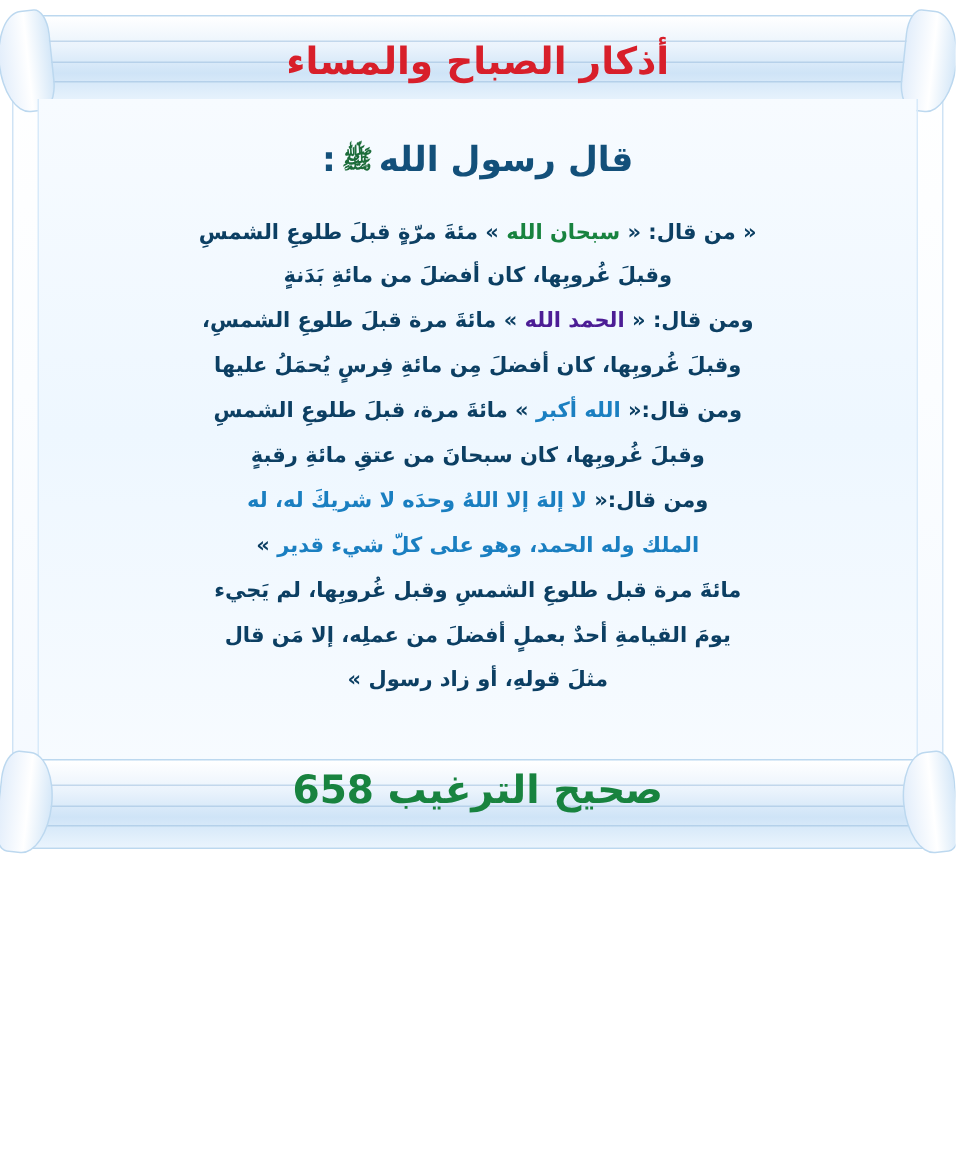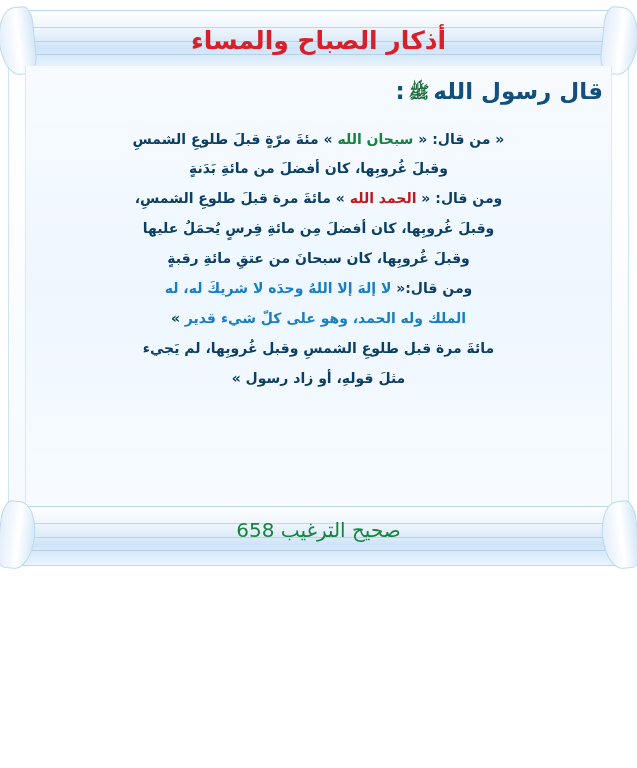--- a/index.html
+++ b/index.html
@@ -106,53 +106,52 @@
     top: 74px;
     bottom: 64px;
     text-align: center;
     z-index: 4;
   }
 
   .hadith-intro {
     font-size: 23px;
     font-weight: bold;
     color: #13507a;
-    margin: 0 0 10px 0;
+    margin: 16px 0 10px 0;
     line-height: 1.5;
-    text-align: right;
   }
   .salla {
     display: inline-block;
     font-size: 17px;
     color: #1c6c3a;
     vertical-align: middle;
     margin: 0 4px;
   }
 
   .body-text {
     font-size: 14px;
     font-weight: bold;
     color: #0c3f63;
     line-height: 1.85;
     margin: 18px;
   }
   .para { margin: 0 0 4px 0; }
 
   .hl-green { color: #18833f; }
-  .hl-red   { color: #b91c1c; }
+  .hl-red   { color: #4c1d95; }
   .hl-blue  { color: #1a7fc1; }
 
   .source {
     position: absolute;
     left: 0;
     right: 0;
     bottom: 34px;
     text-align: center;
-    font-size: 20px;
-    font-weight: normal;
+    font-size: 26px;
+    font-weight: bold;
     color: #18833f;
     z-index: 6;
   }
 </style>
 </head>
 <body>
 
 <div class="page">
 
   <div class="scroll">
@@ -181,23 +180,25 @@
 
   <div class="content">
     <div class="hadith-intro">
       <span>قال رسول الله</span><span class="salla">ﷺ</span><span>:</span>
     </div>
     <div class="body-text" id="paragraphs">
         <div class="para"><span>« من قال: « </span><span class="hl-green">سبحان الله</span><span> » مئةَ مرّةٍ قبلَ طلوعِ الشمسِ</span></div>
         <div class="para"><span>وقبلَ غُروبِها، كان أفضلَ من مائةِ بَدَنةٍ</span></div>
         <div class="para"><span>ومن قال: « </span><span class="hl-red">الحمد الله</span><span> » مائةَ مرة قبلَ طلوعِ الشمسِ،</span></div>
         <div class="para"><span>وقبلَ غُروبِها، كان أفضلَ مِن مائةِ فِرسٍ يُحمَلُ عليها</span></div>
+        <div class="para"><span>ومن قال:« </span><span class="hl-blue">الله أكبر</span><span> » مائةَ مرة، قبلَ طلوعِ الشمسِ</span></div>
         <div class="para"><span>وقبلَ غُروبِها، كان سبحانَ من عتقِ مائةِ رقبةٍ</span></div>
         <div class="para"><span>ومن قال:« </span><span class="hl-blue">لا إلهَ إلا اللهُ وحدَه لا شريكَ له، له</span></div>
         <div class="para"><span class="hl-blue">الملك وله الحمد، وهو على كلّ شيء قدير</span><span> »</span></div>
         <div class="para"><span>مائةَ مرة قبل طلوعِ الشمسِ وقبل غُروبِها، لم يَجيء</span></div>
+        <div class="para"><span>يومَ القيامةِ أحدٌ بعملٍ أفضلَ من عملِه، إلا مَن قال</span></div>
         <div class="para"><span>مثلَ قولهِ، أو زاد رسول »</span></div>
       </div>
   </div>
 
   <div class="source">صحيح الترغيب 658</div>
 
 </div>
 
 </body></html>

